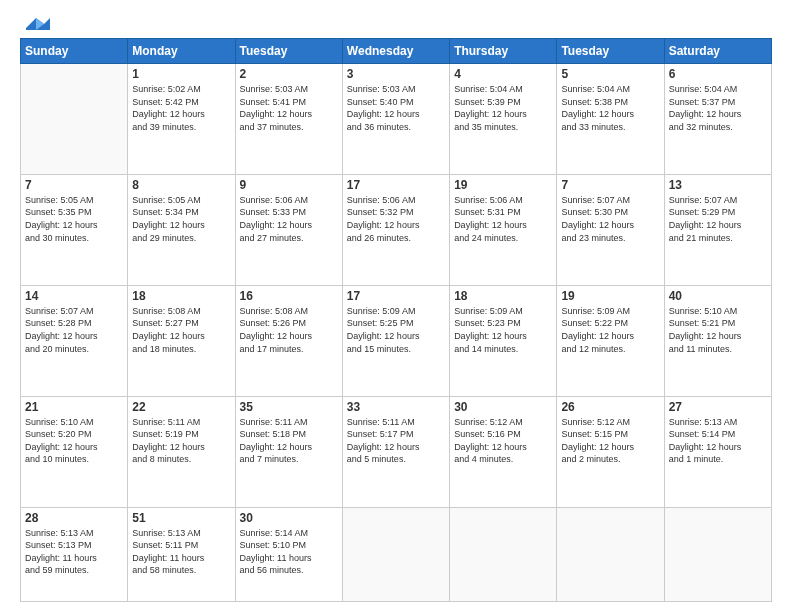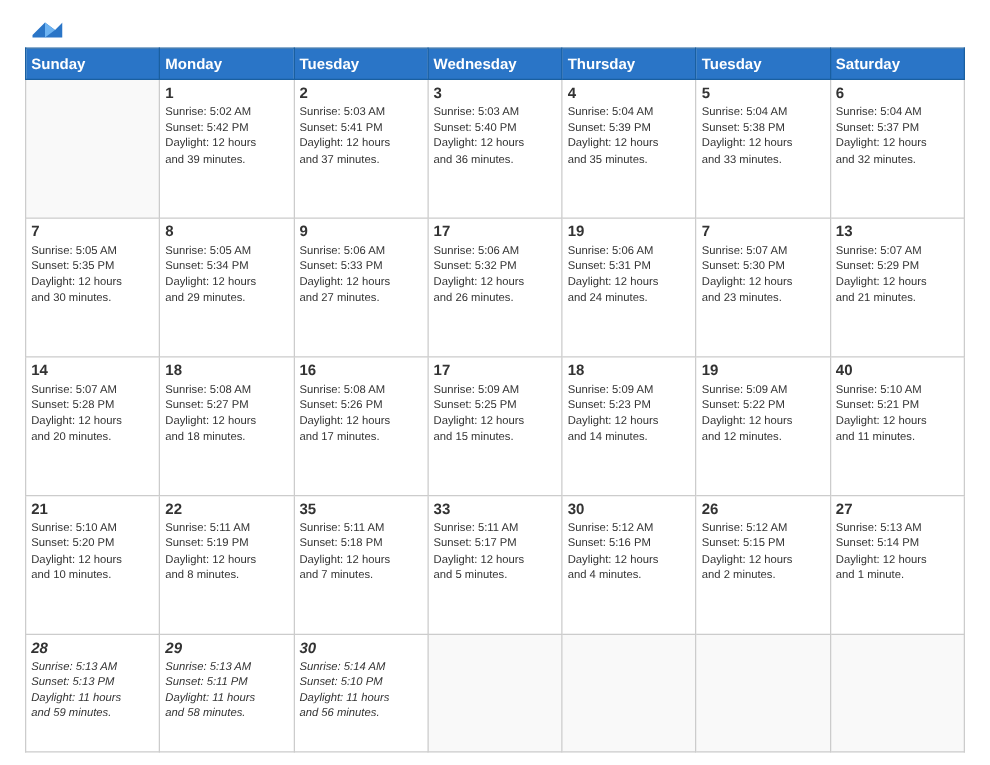--- a/index.html
+++ b/index.html
@@ -78,21 +78,20 @@
     .cell-info {
       font-size: 9px;
       line-height: 1.4;
       color: #333;
     }
     .empty-cell {
       background: #f9f9f9;
     }
     .row-last td {
       height: 75px;
-      font-style: italic;
     }
   </style>
 </head>
 <body>
 
 <div class="page">
   <div class="header">
     <div class="logo">
       <div class="logo-row">
         <div style="display:flex; flex-direction:column; align-items:flex-start;">
@@ -243,21 +242,21 @@
             <span class="day-num">27</span>
             <div class="cell-info">Sunrise: 5:13 AM<br>Sunset: 5:14 PM<br>Daylight: 12 hours<br>and 1 minute.</div>
           </td>
         </tr>
         <tr class="row-last">
           <td>
             <span class="day-num">28</span>
             <div class="cell-info">Sunrise: 5:13 AM<br>Sunset: 5:13 PM<br>Daylight: 11 hours<br>and 59 minutes.</div>
           </td>
           <td>
-            <span class="day-num">29</span>
+            <span class="day-num">51</span>
             <div class="cell-info">Sunrise: 5:13 AM<br>Sunset: 5:11 PM<br>Daylight: 11 hours<br>and 58 minutes.</div>
           </td>
           <td>
             <span class="day-num">30</span>
             <div class="cell-info">Sunrise: 5:14 AM<br>Sunset: 5:10 PM<br>Daylight: 11 hours<br>and 56 minutes.</div>
           </td>
           <td class="empty-cell"></td>
           <td class="empty-cell"></td>
           <td class="empty-cell"></td>
           <td class="empty-cell"></td>

